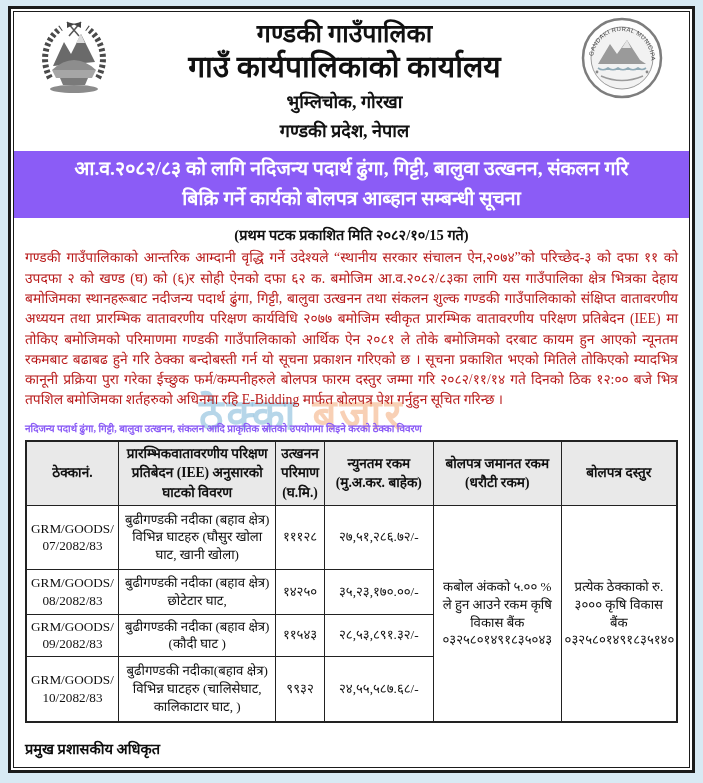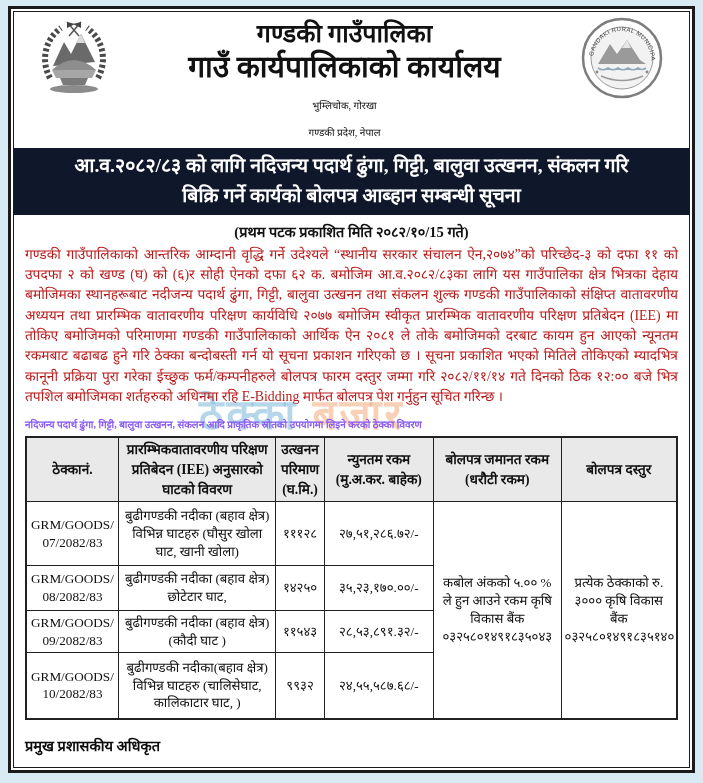--- a/index.html
+++ b/index.html
@@ -37,25 +37,25 @@
     position:relative; z-index:1;
     padding:2px 11px 0 11px;
     height:100%;
   }
   
   .header { display:flex; align-items:flex-start; justify-content:space-between; padding:2px 14px 0 14px; }
   .logo { flex:0 0 auto; }
   .head-center { flex:1 1 auto; text-align:center; color:#111; }
   .title1 { font-size:25px; font-weight:bold; line-height:1.15; margin-top:4px; }
   .title2 { font-size:30px; font-weight:bold; line-height:1.2; }
-  .addr   { font-size:10px; font-weight:normal; line-height:1.35; margin-top:14px; }
+  .addr   { font-size:18px; font-weight:bold; line-height:1.35; margin-top:5px; }
   
   .banner {
     margin:8px -11px 4px -11px;
-    background:#0f172a;
+    background:#8b5cf6;
     color:#ffffff;
     text-align:center;
     font-weight:bold;
     font-size:19.5px;
     line-height:30px;
     padding:3px 14px 4px 14px;
   }
   .pubdate {
     text-align:center;
     font-weight:bold;

